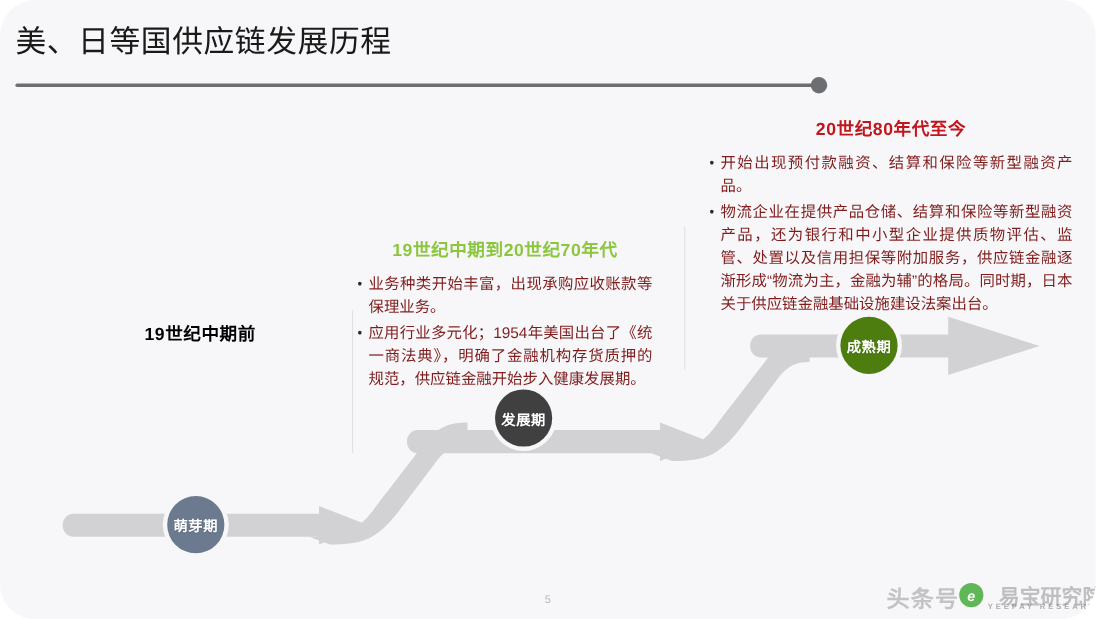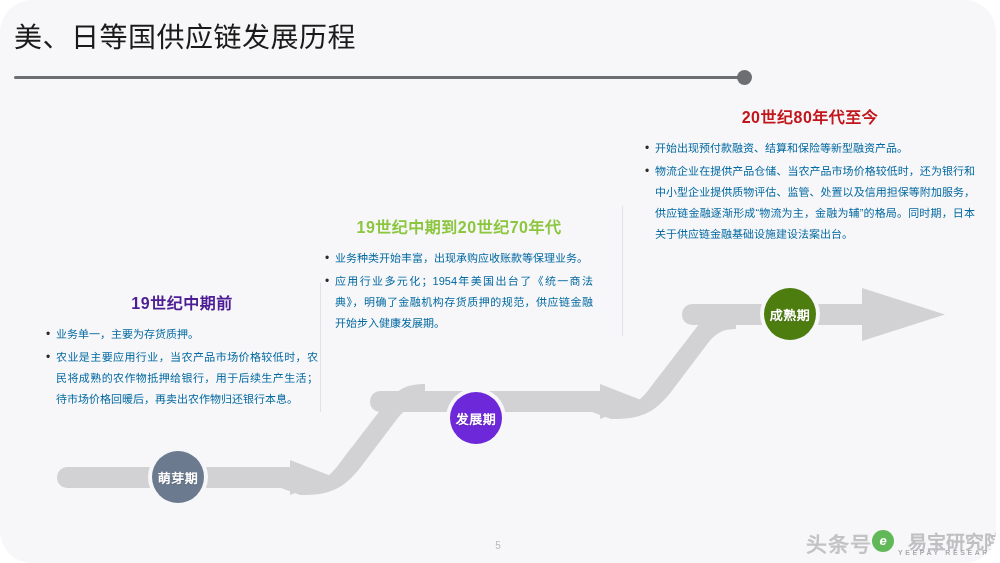--- a/index.html
+++ b/index.html
@@ -69,21 +69,21 @@
     align-items: center;
     justify-content: center;
     color: #ffffff;
     font-size: 13px;
     font-weight: 700;
     letter-spacing: 0.5px;
     box-shadow: 0 0 0 4px #f7f7f9;
     text-shadow: 0 1px 1px rgba(0,0,0,0.18);
   }
   #badge-1 { left: 152px; top: 451px; background: #6b7a8f; }
-  #badge-2 { left: 450px; top: 392px; background: #6d28d9; }
+  #badge-2 { left: 450px; top: 354px; background: #404040; }
   #badge-3 { left: 764px; top: 288px; background: #4d7c0f; }
 
   
   .block {
     position: absolute;
   }
   .block h3 {
     margin: 0 0 10px 0;
     font-size: 16px;
     font-weight: 700;
@@ -92,36 +92,36 @@
   }
   .block ul {
     margin: 0;
     padding: 0;
     list-style: none;
   }
   .block li {
     position: relative;
     padding-left: 10px;
     margin-bottom: 2px;
-    font-size: 11px;
+    font-size: 14px;
     line-height: 21px;
-    color: #0369a1;
+    color: #7f1d1d;
     text-align: justify;
   }
   .block li::before {
     content: "•";
     position: absolute;
     left: 0;
     top: 0;
     color: #2b2b2b;
     font-size: 12px;
   }
 
   #block-1 { left: 46px; top: 290px; width: 272px; }
-  #block-1 h3 { color: #4c1d95; }
+  #block-1 h3 { color: #000000; }
 
   #block-2 { left: 325px; top: 214px; width: 268px; }
   #block-2 h3 { color: #8cc63f; }
 
   #block-3 { left: 645px; top: 104px; width: 330px; }
   #block-3 h3 { color: #c1161c; }
 
   
   .col-divider {
     position: absolute;
@@ -243,39 +243,35 @@
 
   <div class="col-divider" id="divider-1"></div>
   <div class="col-divider" id="divider-2"></div>
 
   <div class="stage-badge" id="badge-1">萌芽期</div>
   <div class="stage-badge" id="badge-2">发展期</div>
   <div class="stage-badge" id="badge-3">成熟期</div>
 
   <div class="block" id="block-1">
     <h3>19世纪中期前</h3>
-    <ul>
-      <li>业务单一，主要为存货质押。</li>
-      <li>农业是主要应用行业，当农产品市场价格较低时，农民将成熟的农作物抵押给银行，用于后续生产生活；待市场价格回暖后，再卖出农作物归还银行本息。</li>
-    </ul>
   </div>
 
   <div class="block" id="block-2">
     <h3>19世纪中期到20世纪70年代</h3>
     <ul>
       <li>业务种类开始丰富，出现承购应收账款等保理业务。</li>
       <li>应用行业多元化；1954年美国出台了《统一商法典》，明确了金融机构存货质押的规范，供应链金融开始步入健康发展期。</li>
     </ul>
   </div>
 
   <div class="block" id="block-3">
     <h3>20世纪80年代至今</h3>
     <ul>
       <li>开始出现预付款融资、结算和保险等新型融资产品。</li>
-      <li>物流企业在提供产品仓储、当农产品市场价格较低时，还为银行和中小型企业提供质物评估、监管、处置以及信用担保等附加服务，供应链金融逐渐形成“物流为主，金融为辅”的格局。同时期，日本关于供应链金融基础设施建设法案出台。</li>
+      <li>物流企业在提供产品仓储、结算和保险等新型融资产品，还为银行和中小型企业提供质物评估、监管、处置以及信用担保等附加服务，供应链金融逐渐形成“物流为主，金融为辅”的格局。同时期，日本关于供应链金融基础设施建设法案出台。</li>
     </ul>
   </div>
 
   <div class="page-number">5</div>
 
   <div class="wm-toutiao">头条号</div>
   <div class="wm-logo">
     <span class="wm-mark">e</span>
     <span class="wm-cn">易宝研究院</span>
   </div>

